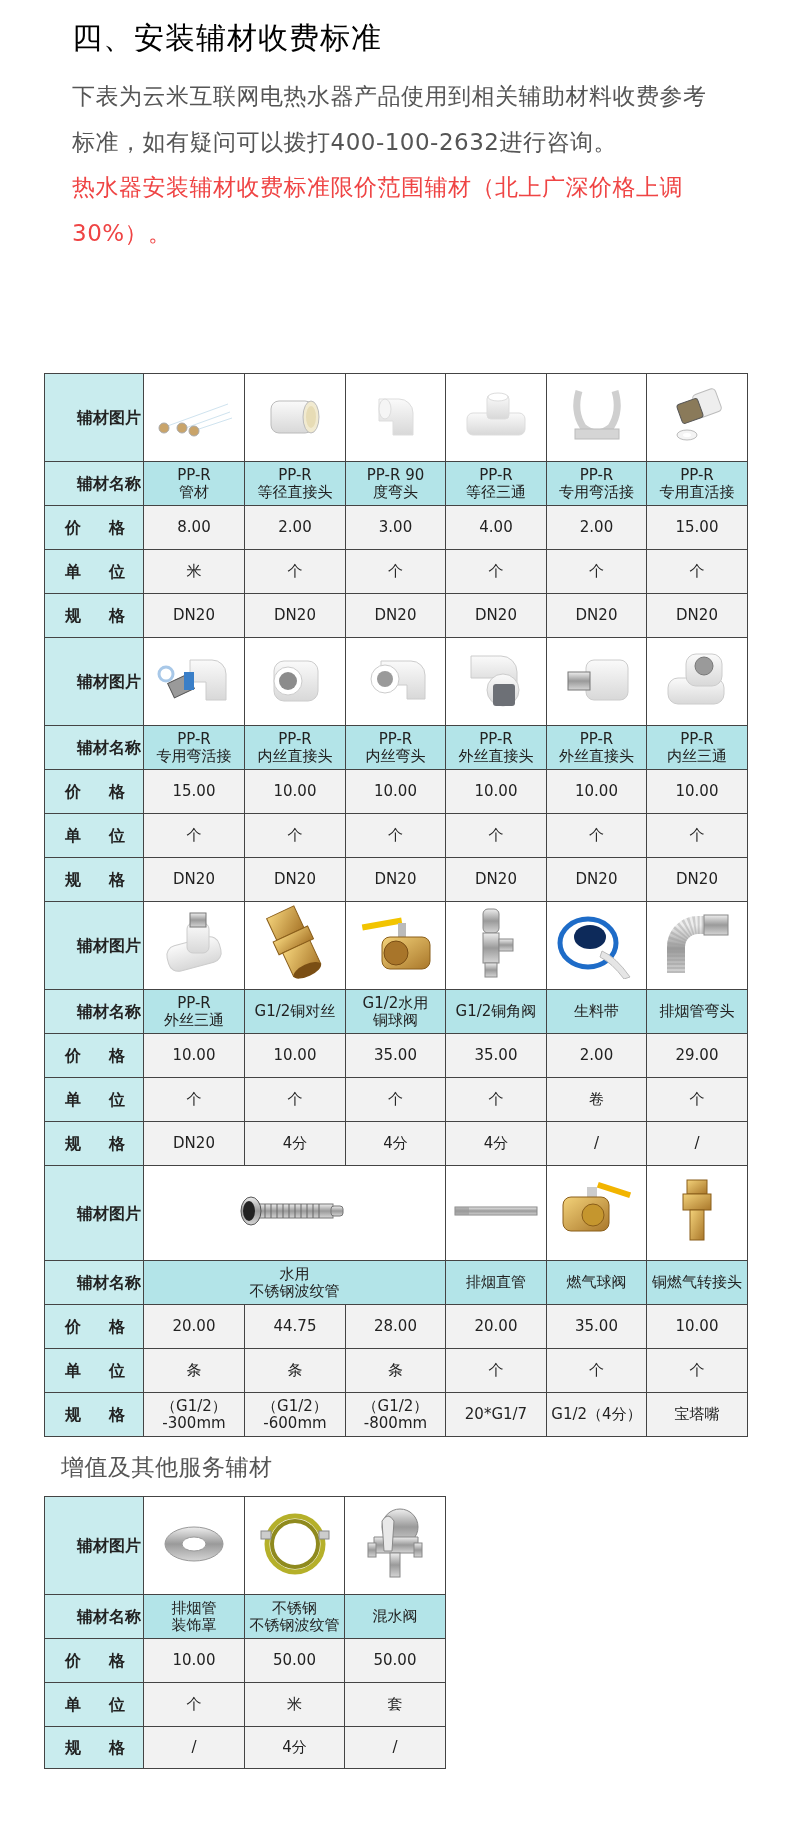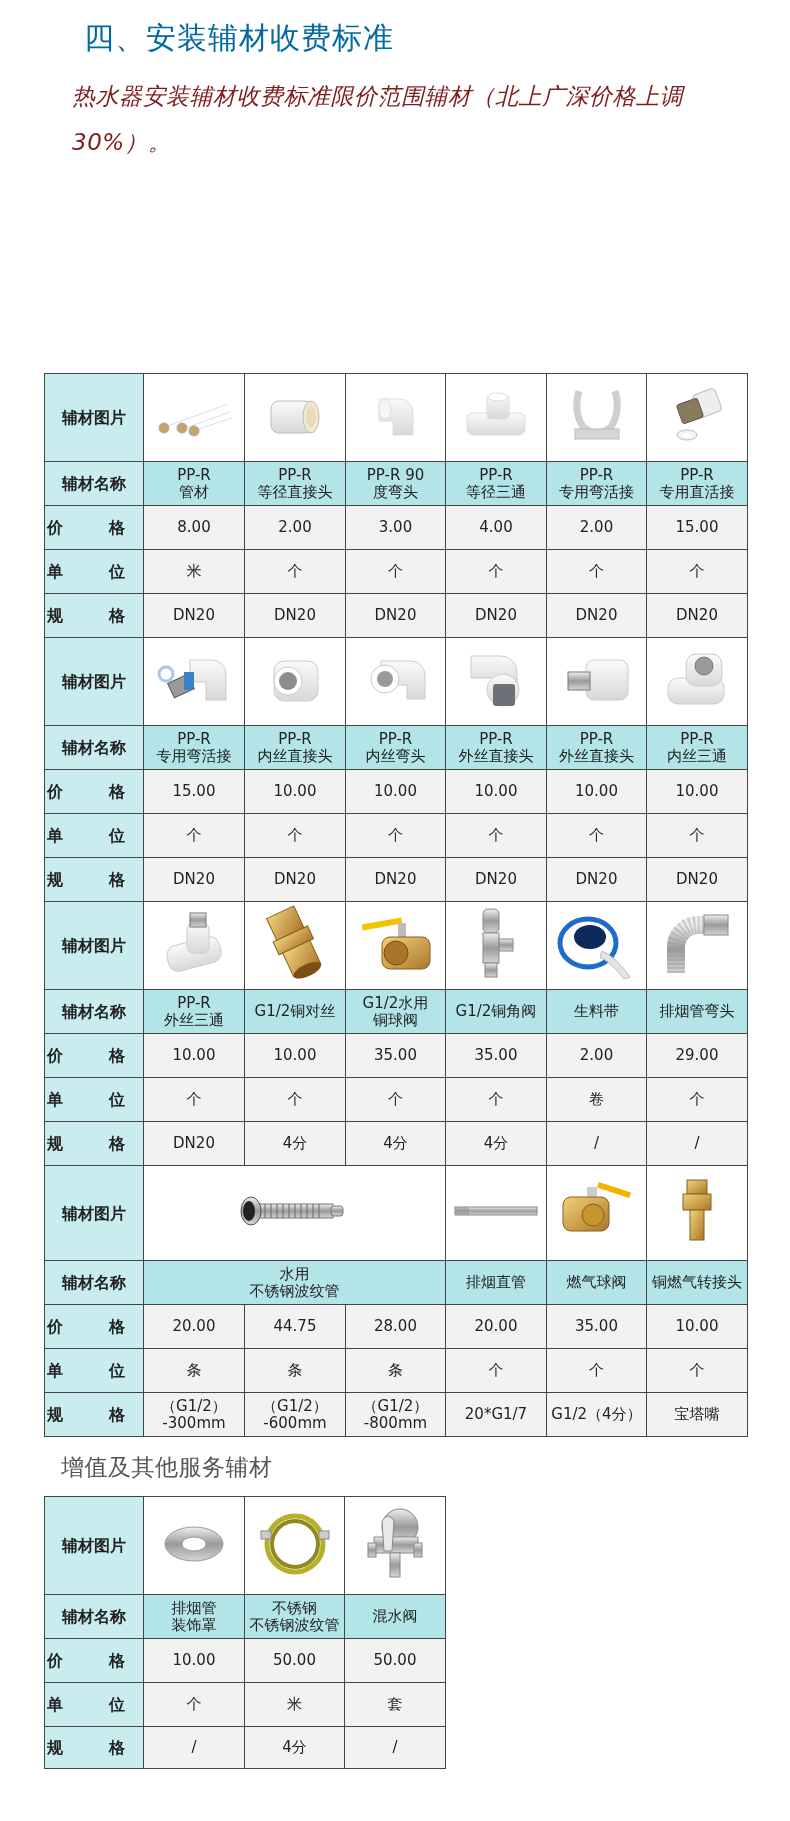--- a/index.html
+++ b/index.html
@@ -1,25 +1,25 @@
 <!DOCTYPE html>
 <html><head>
 <meta charset="utf-8">
 <style>
   * { box-sizing: border-box; margin: 0; padding: 0; }
   html, body { width: 790px; height: 1821px; background: #ffffff; overflow: hidden; }
   body { position: relative; font-family: "DejaVu Sans", "Liberation Sans", sans-serif; color: #333; }
 
-  .title { position: absolute; left: 72px; top: 18px; font-size: 30px; color: #0369a1; line-height: 40px; letter-spacing: 1px; margin-left: 12px; }
+  .title { position: absolute; left: 72px; top: 18px; font-size: 30px; color: #000000; line-height: 40px; letter-spacing: 1px; }
   .para { position: absolute; left: 72px; top: 74px; width: 640px; font-size: 23px; line-height: 45.5px; color: #555; letter-spacing: 0.5px; }
-  .para .red { color: #7f1d1d; font-style: italic; }
+  .para .red { color: #ef4444; }
 
   table.fee { position: absolute; border-collapse: collapse; table-layout: fixed; }
   table.fee td { border: 1.5px solid #444; text-align: center; vertical-align: middle; font-size: 15px; line-height: 17px; color: #222; padding: 0 2px; }
-  table.fee td.lab { background: #c9ecee; font-size: 16px; font-weight: bold; color: #222; text-align: center; padding-left: 2px; }
+  table.fee td.lab { background: #c9ecee; font-size: 16px; font-weight: bold; color: #222; text-align: right; padding-left: 20px; }
   table.fee td.lab .sp { display: flex; justify-content: space-between; padding-right: 16px; }
   table.fee td.img { background: #ffffff; }
   table.fee td.nm { background: #b3e4e8; margin-left: 32px; }
   table.fee td.dv { background: #f2f2f2; }
   table.fee tr.r-img { height: 88px; }
   table.fee tr.r-nm { height: 44px; }
   table.fee tr.r-v { height: 44px; }
   .nm-line { display: block; white-space: nowrap; }
 
   #t1 { left: 44px; top: 373px; width: 703px; }
@@ -28,20 +28,21 @@
   .sec2 { position: absolute; left: 61px; top: 1452px; font-size: 23px; color: #555; line-height: 30px; letter-spacing: 0.5px; }
 
   .ic { display: inline-block; position: relative; }
   svg { display: block; margin: 0 auto; }
 </style>
 </head>
 <body>
 
 <div class="title">四、安装辅材收费标准</div>
 <div class="para">
+  <div>下表为云米互联网电热水器产品使用到相关辅助材料收费参考标准，如有疑问可以拨打400-100-2632进行咨询。</div>
   <div class="red">热水器安装辅材收费标准限价范围辅材（北上广深价格上调30%）。</div>
 </div>
 
 <svg width="0" height="0" style="position:absolute">
   <defs>
     <linearGradient id="gWhite" x1="0" y1="0" x2="0" y2="1">
         <stop offset="0" stop-color="#fafafa"></stop>
         <stop offset="1" stop-color="#d8d8d8"></stop>
       </linearGradient>
     <linearGradient id="gBrass" x1="0" y1="0" x2="1" y2="1">

